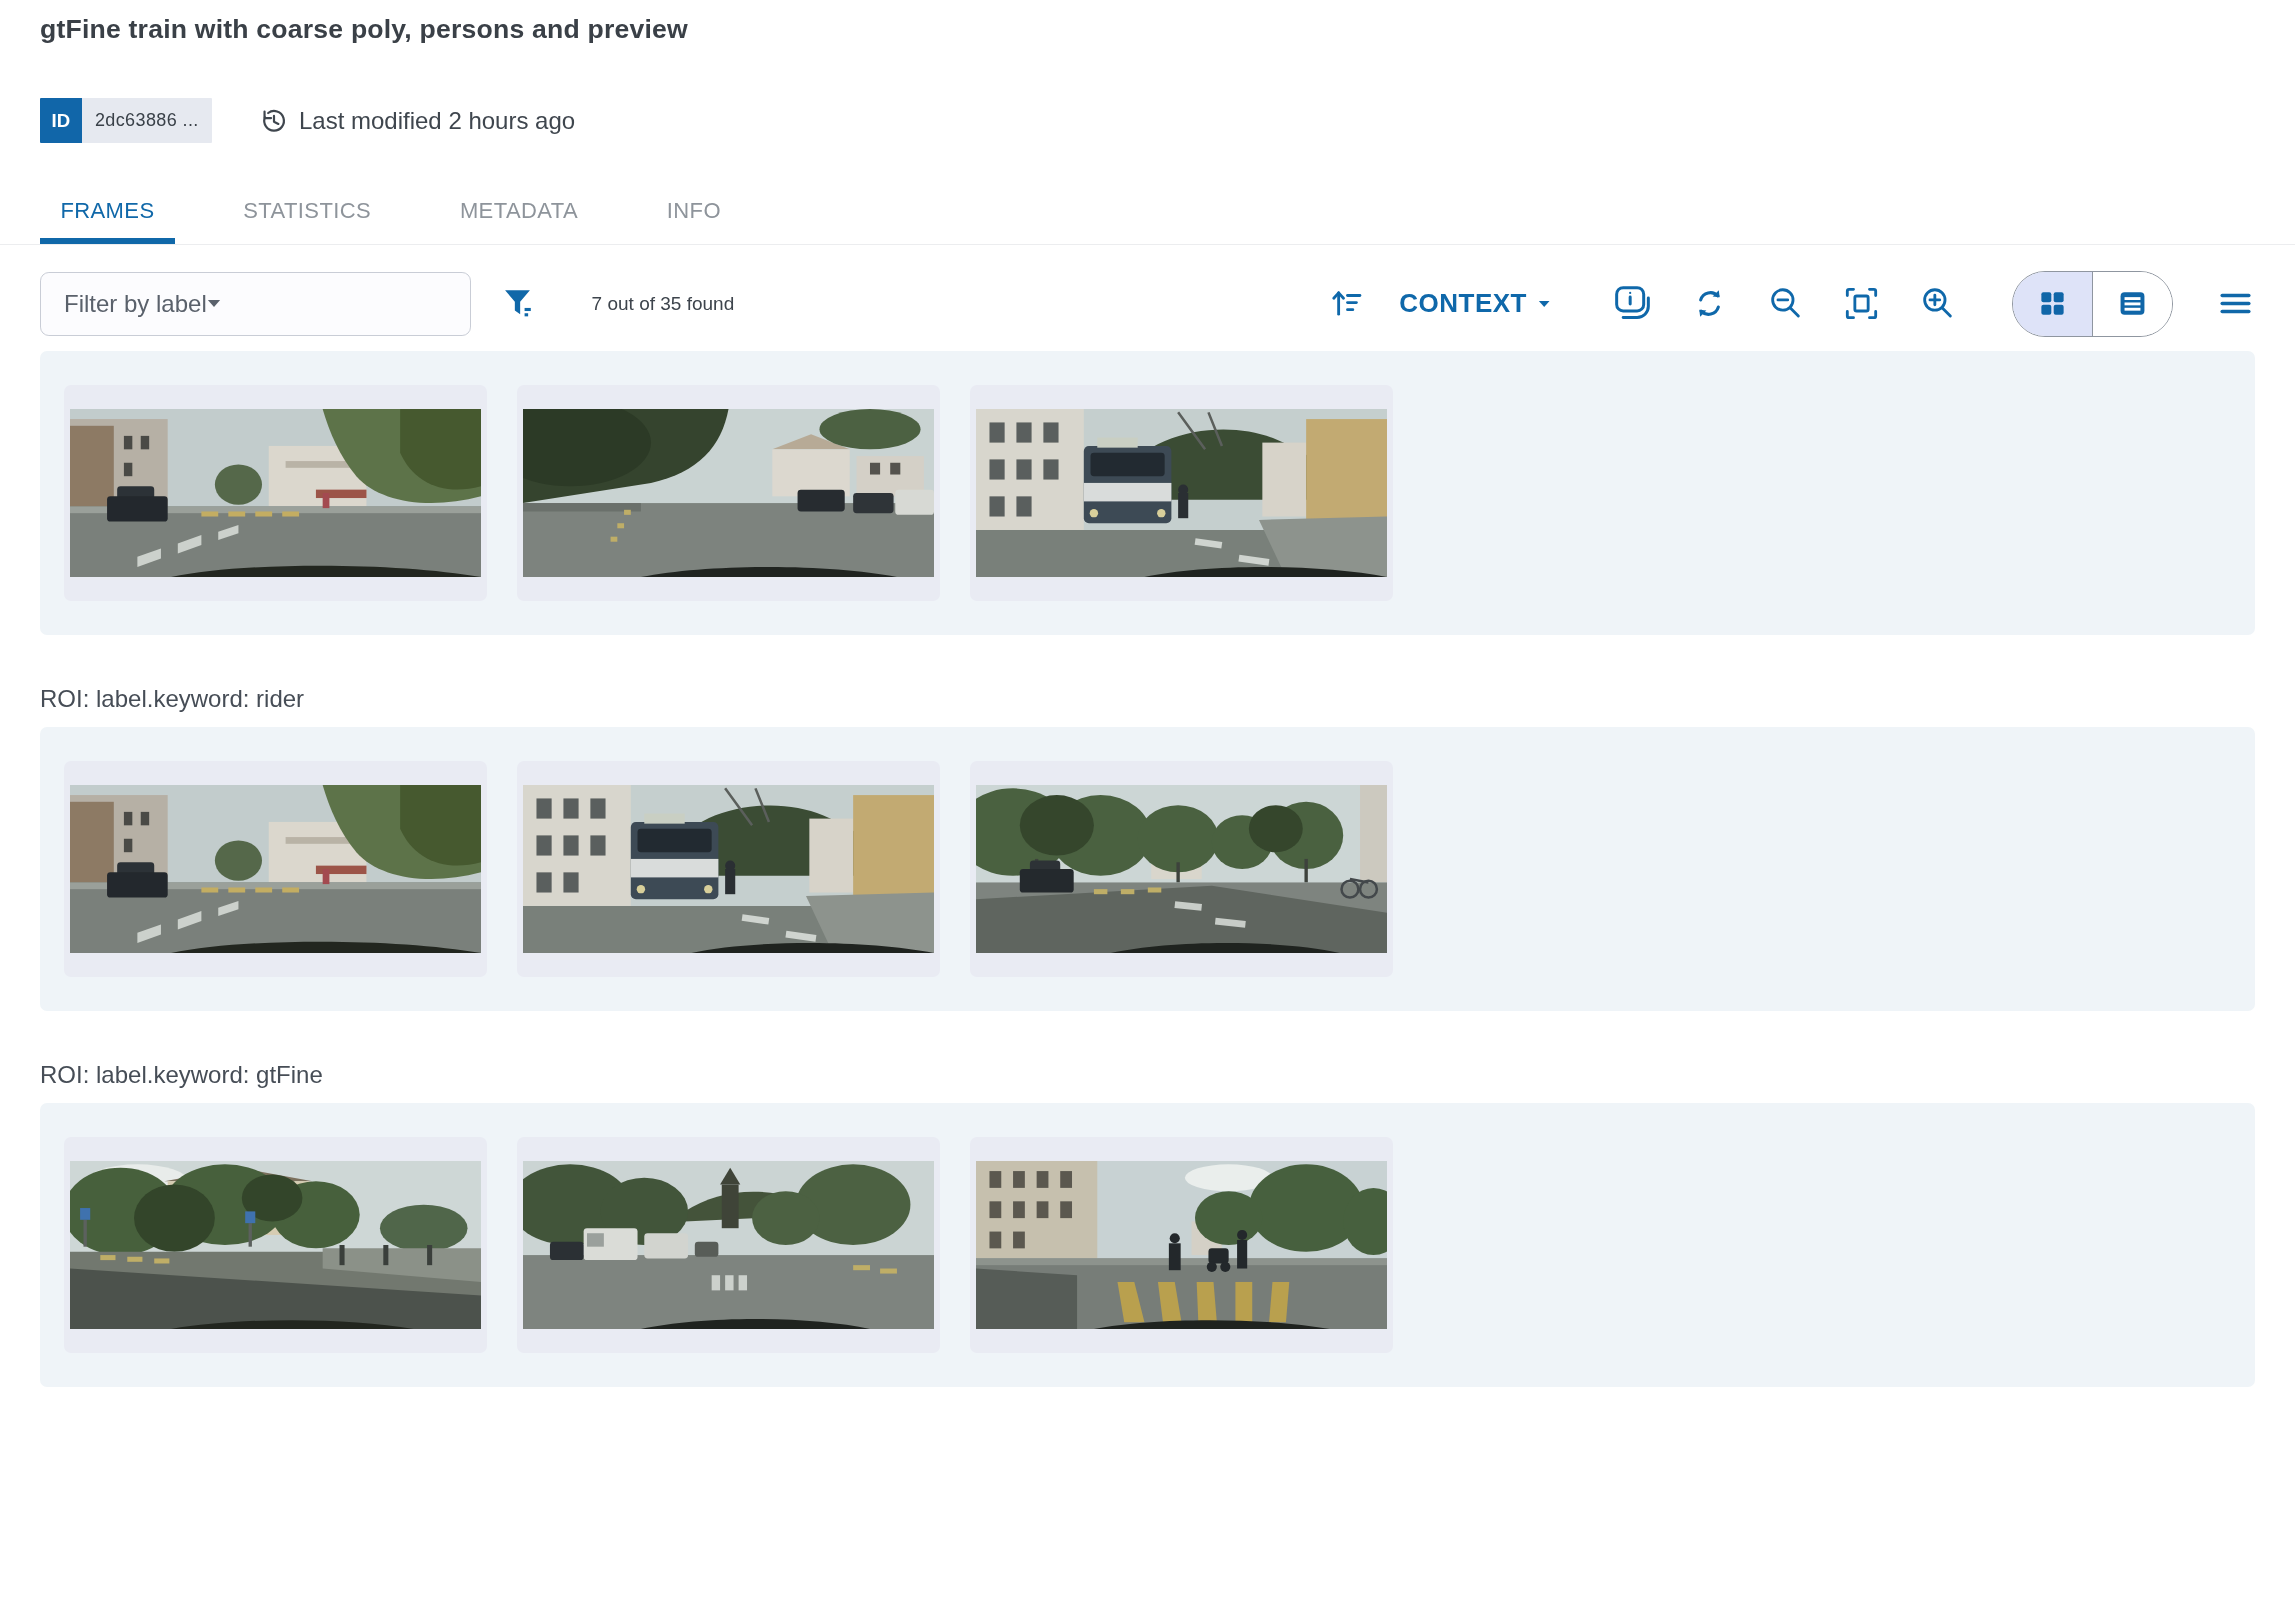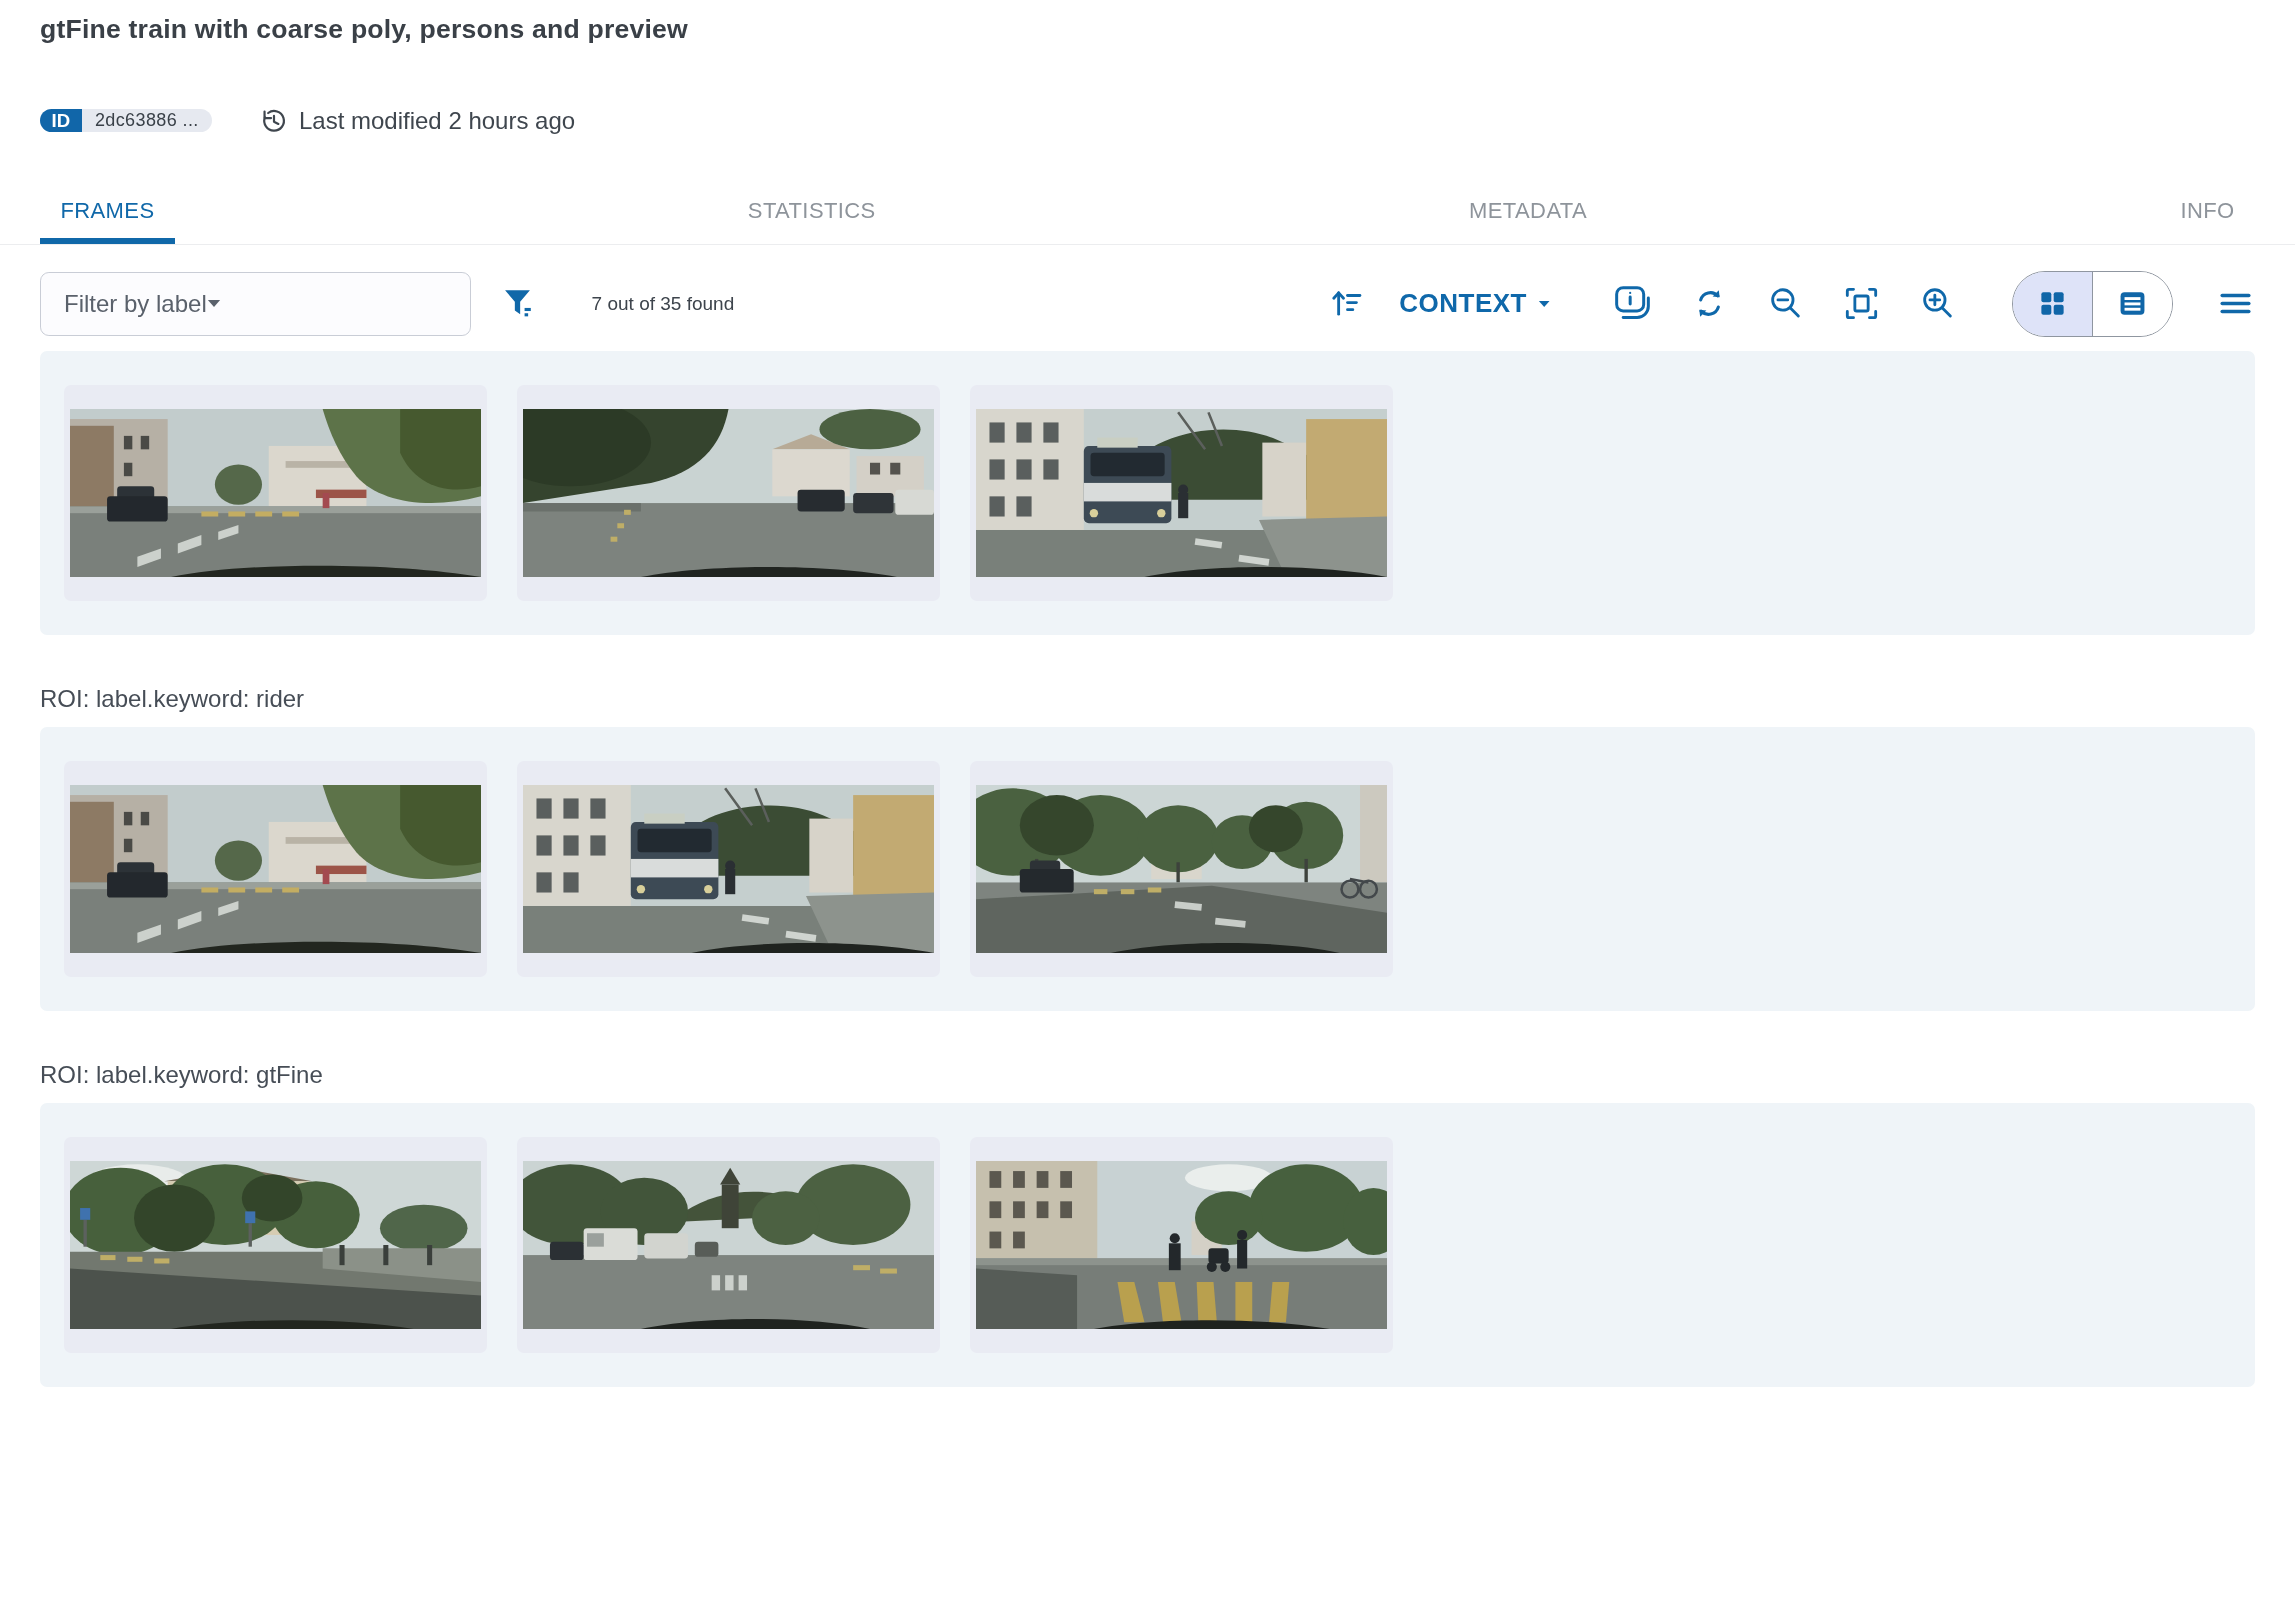--- a/index.html
+++ b/index.html
@@ -6,30 +6,30 @@
   html,body { background:#ffffff; }
   body {
     width:2295px; height:1616px; position:relative; overflow:hidden;
     font-family:"Liberation Sans", sans-serif; color:#3a4149;
   }
   .page { width:100%; height:100%; padding:0 40px; }
 
   
   .title { margin-top:14px; font-size:26.6px; font-weight:700; color:#3a4047; letter-spacing:0.2px; }
   .meta-row { margin-top:55px; display:flex; align-items:center; height:41px; position:relative; }
-  .id-badge { display:flex; align-items:stretch; height:23px; border-radius:16px; overflow:hidden; }
+  .id-badge { display:flex; align-items:stretch; height:45px; border-radius:1px; overflow:hidden; }
   .id-badge .id-key { background:#1166a9; color:#fff; font-size:18.6px; font-weight:700; display:flex; align-items:center; padding:0 11.5px; }
   .id-badge .id-val { background:#e6e9f0; color:#394048; font-size:18px; display:flex; align-items:center; padding:0 13.3px; letter-spacing:0.4px; }
   .modified { display:flex; align-items:center; margin-left:46px; gap:8.9px; font-size:24px; color:#3f464e; }
   .create-btn { position:absolute; right:6.2px; top:-8.9px; height:62px; padding:0 37px; border:none; cursor:pointer;
     background:#0d61a6; color:#fff; border-radius:31px; display:flex; align-items:center; gap:14px;
     font-family:"Liberation Sans",sans-serif; font-size:21px; font-weight:700; letter-spacing:0.8px; }
 
   
-  .tabs-row { margin:57px -40px 0 -40px; padding:0 40px; display:flex; justify-content:space-between; gap:48px; border-bottom:1.8px solid #ecedef; }
+  .tabs-row { margin:57px -40px 0 -40px; padding:0 40px; display:flex; justify-content:flex-start; gap:48px; border-bottom:1.8px solid #ecedef; }
   .tab { font-size:22px; font-weight:500; letter-spacing:0.4px; color:#8e949b; padding:0 20.4px 14px 20.4px; border-bottom:6.2px solid transparent; cursor:pointer; }
   .tab.active { color:#1068a9; border-bottom-color:#1068a9; }
 
   
   .toolbar { margin-top:25px; display:flex; align-items:center; height:67px; }
   .filter-select { width:431px; height:64px; border:1.8px solid #c9cdd6; border-radius:8.9px; background:#fcfcfe;
     display:flex; align-items:center; justify-content:flex-start; padding:0 23px; cursor:pointer; }
   .filter-select .ph { font-size:24px; color:#5a616b; }
   .funnel-btn { margin-left:26.6px; display:flex; cursor:pointer; }
   .result-count { margin-left:55px; font-size:19px; color:#3d444c; }

